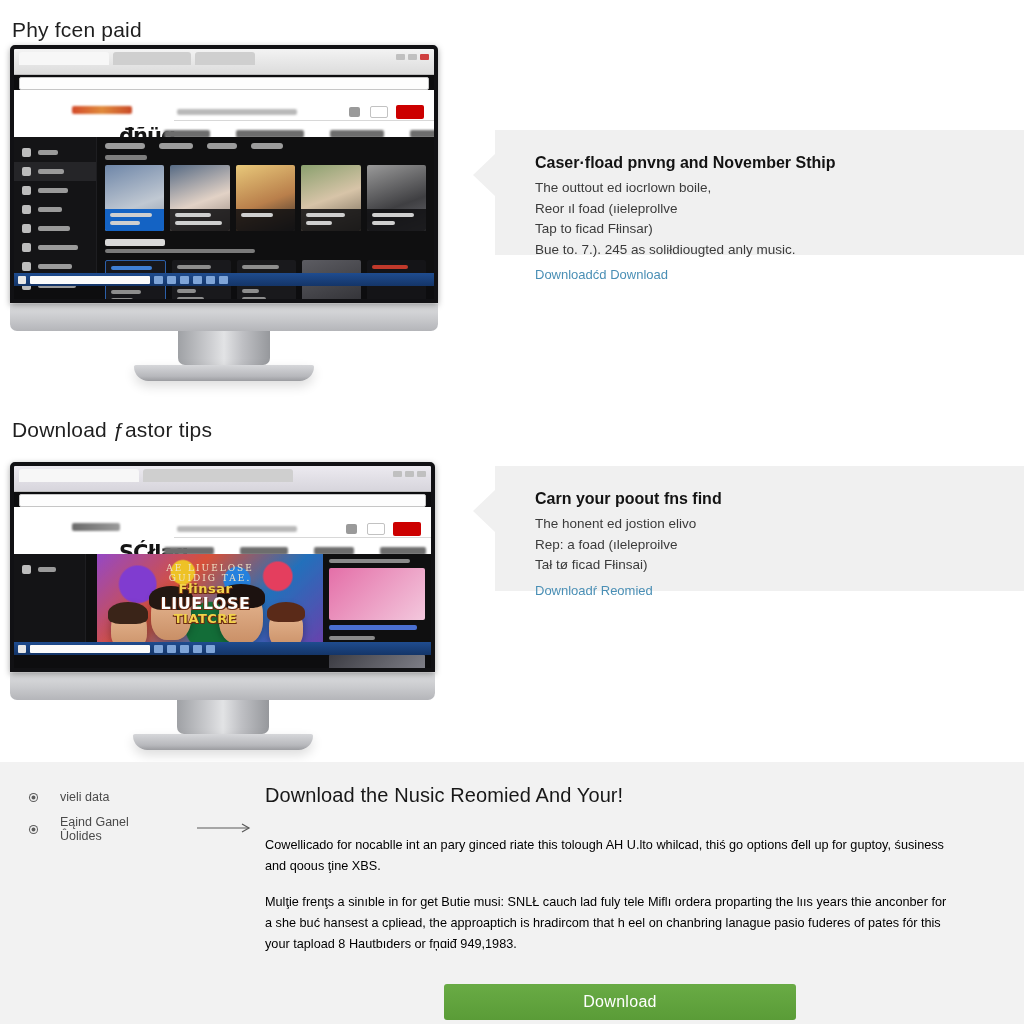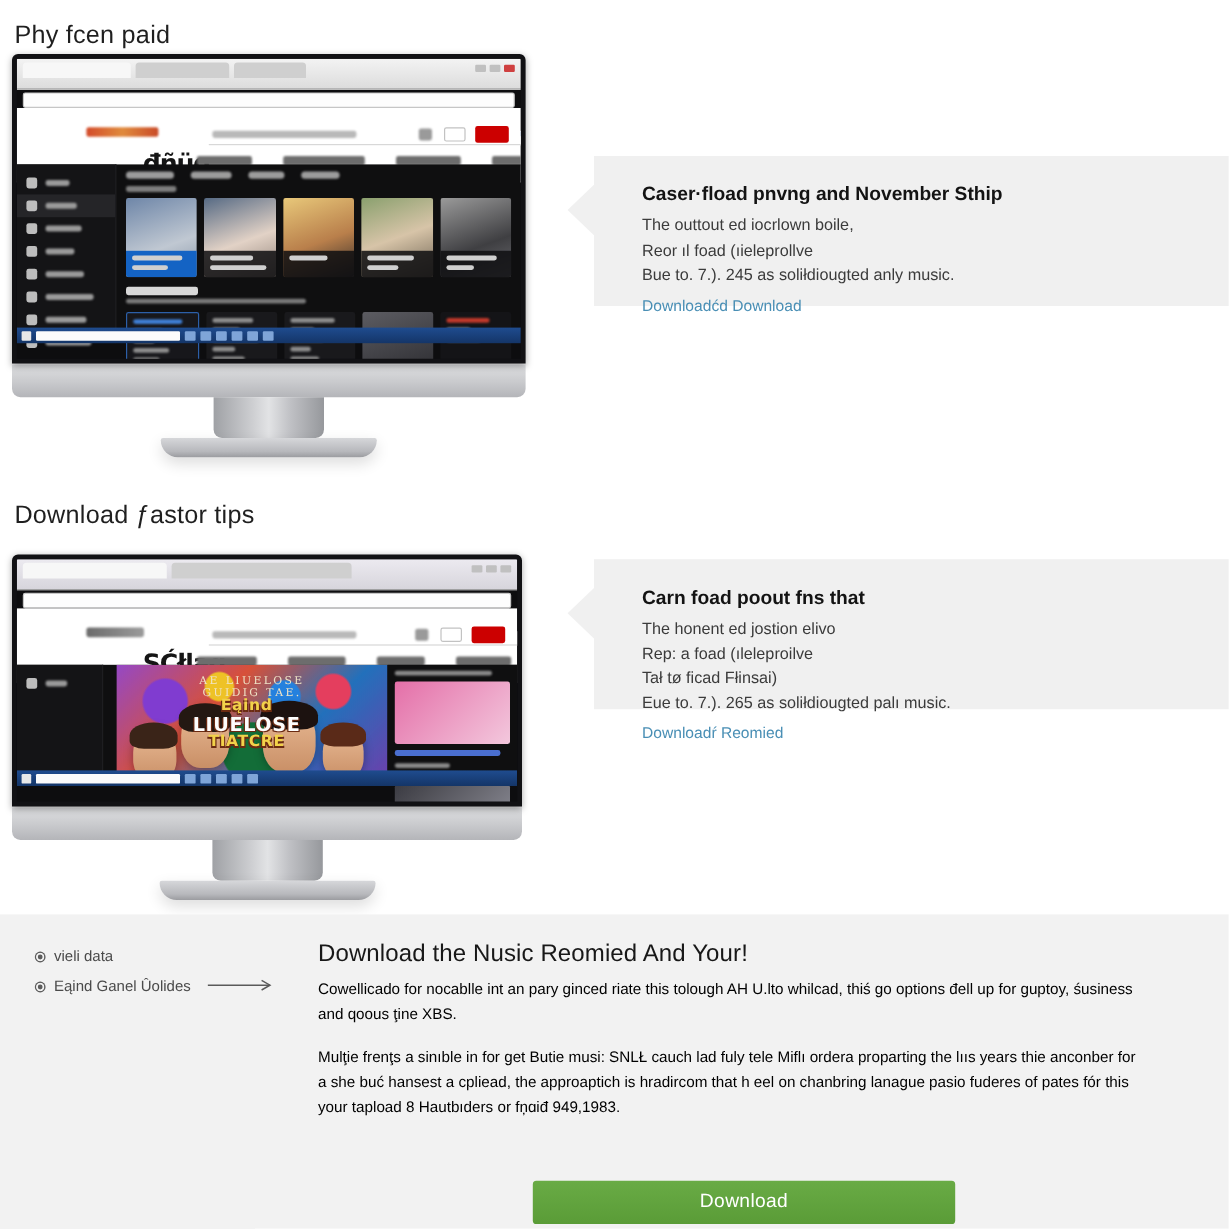--- a/index.html
+++ b/index.html
@@ -207,31 +207,31 @@
     font-size:13px; color:#4a8fb5; text-decoration:none;
   }
 
   
   #bottom {
     position:absolute; left:0; top:762px; width:1024px; height:262px;
     background:#f2f2f2;
   }
   .bot-grid { display:flex; padding:22px 30px 0 30px; }
   .bot-left { width:225px; flex:none; padding-top:6px; }
-  .bul { display:flex; align-items:center; gap:8px; font-size:12.5px; color:#4a4a4a; margin-bottom:11px; }
+  .bul { display:flex; align-items:center; gap:23px; font-size:12.5px; color:#4a4a4a; margin-bottom:11px; }
   .bul-dot {
     width:7px; height:7px; border-radius:50%;
     background:#5c5c5c; box-shadow:inset 0 0 0 1.5px #f2f2f2, 0 0 0 1px #5c5c5c;
     flex:none;
   }
   .bul-arrow { flex:none; margin-left:6px; }
   .bot-right { flex:1; padding-left:10px; }
   .bot-h {
     font-size:20px; font-weight:400; color:#181818;
-    margin-bottom:7px; letter-spacing:.1px;
+    margin-bottom:28px; letter-spacing:.1px;
   }
   .bot-p {
     font-size:12.7px; color:#000000; line-height:1.68;
     margin-bottom:14px; max-width:690px;
   }
   .dl-btn {
     position:absolute; left:444px; top:222px; width:352px; height:36px;
     background:linear-gradient(180deg,#69ab45,#5a9c37);
     border:none; border-radius:3px;
     color:#ffffff; font-size:16px; letter-spacing:.3px;
@@ -418,20 +418,21 @@
     <div class="mon-neck"></div>
     <div class="mon-foot"></div>
   </div>
 
   <div class="callout" id="callout-1">
     <div class="callout-notch"></div>
     <div class="callout-inner">
       <div class="co-title">Caser·fload pnvng and November Sthip</div>
       <div class="co-line">The outtout ed iocrlown boile,</div>
       <div class="co-line">Reor ıl foad (ıieleprollve</div>
+      <div class="co-line">Tap to ficad Fłinsar)</div>
       <div class="co-line">Bue to. 7.). 245 as soliłdiougted anly music.</div>
       <a href="#" class="co-link">Downloadćd Download</a>
     </div>
   </div>
 </div>
 
 <div class="sec-title" id="title-2">Download ƒastor tips</div>
 
 <div class="row" id="row-2">
 
@@ -481,21 +482,21 @@
           <div class="face" style="left:6%;  top:52%; width:36px; height:44px;"></div>
           <div class="face" style="left:24%; top:36%; width:40px; height:50px;"></div>
           <div class="face" style="left:54%; top:34%; width:44px; height:56px;"></div>
           <div class="face" style="left:76%; top:52%; width:34px; height:42px;"></div>
           <div class="hair" style="left:5%;  top:48%; width:40px; height:22px; background:#3a2418;"></div>
           <div class="hair" style="left:23%; top:32%; width:44px; height:24px; background:#241812;"></div>
           <div class="hair" style="left:53%; top:30%; width:48px; height:24px; background:#1c1210;"></div>
           <div class="hair" style="left:75%; top:48%; width:38px; height:20px; background:#5a2a18;"></div>
           <div class="poster-top">AE LIUELOSE GUIDIG TAE.</div>
           <div class="poster-title">
-            <div>Eąind</div>
+            <div>Fłinsar</div>
             <div class="big">LIUELOSE</div>
             <div>TIATCRE</div>
           </div>
         </div>
 
         <div class="p-right">
           <div class="pr-lbl" style="width:84%"></div>
           <div class="pr-card"></div>
           <div class="pr-bar" style="width:92%"></div>
           <div class="pr-lbl" style="width:48%"></div>
@@ -516,25 +517,24 @@
 
     </div>
     <div class="mon-bezel" style="width:425px"></div>
     <div class="mon-neck"></div>
     <div class="mon-foot"></div>
   </div>
 
   <div class="callout" id="callout-2" style="top:4px">
     <div class="callout-notch"></div>
     <div class="callout-inner">
-      <div class="co-title">Carn foad poout fns that</div>
+      <div class="co-title">Carn your poout fns find</div>
       <div class="co-line">The honent ed jostion elivo</div>
       <div class="co-line">Rep: a foad (ıleleproilve</div>
       <div class="co-line">Tał tø ficad Fłinsai)</div>
-      <div class="co-line">Eue to. 7.). 265 as soliłdiougted palı music.</div>
       <a href="#" class="co-link">Downloadŕ Reomied</a>
     </div>
   </div>
 </div>
 
 <div id="bottom">
   <div class="bot-grid">
     <div class="bot-left">
       <div class="bul">
         <span class="bul-dot"></span>

